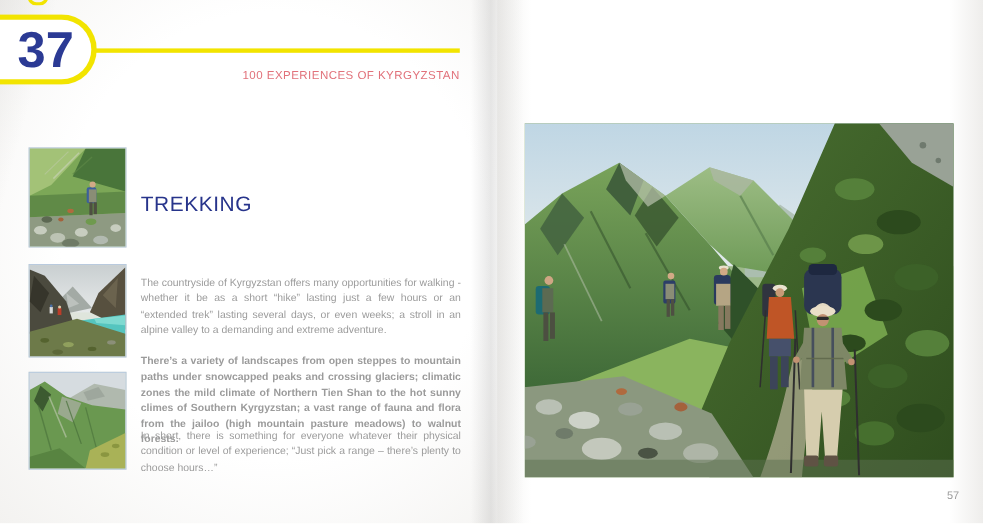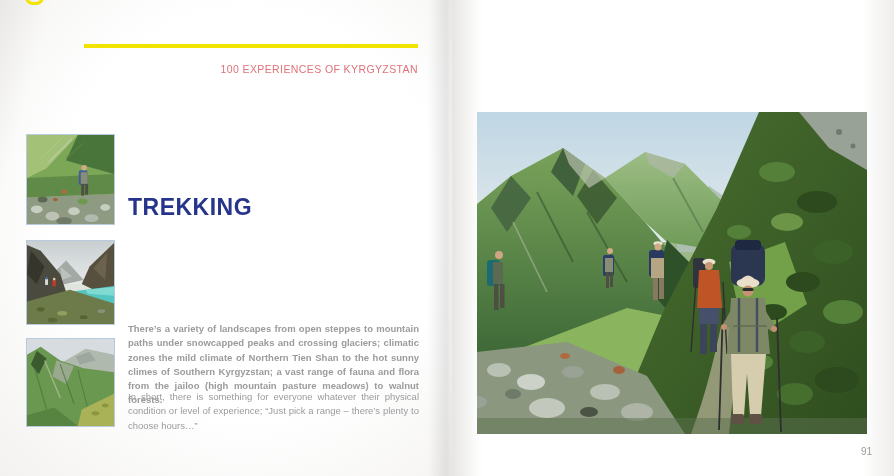--- a/index.html
+++ b/index.html
@@ -40,21 +40,21 @@
     font-size:10.5px; letter-spacing:.4px; color:#e1717a; white-space:nowrap;margin-top:32px;
   }
   .header-rule { position:absolute; left:84px; top:44px; width:334px; height:3.5px; background:#f2e400; }
   
   .thumb { position:absolute; left:26px; width:89px; border:1px solid #b9cade; background:#dfe5dc; }
   .thumb svg { display:block; width:100%; height:100%; }
   #thumb1 { top:134px; height:91px; }
   #thumb2 { top:240px; height:85px; }
   #thumb3 { top:338px; height:89px; }
   
-  .title { position:absolute; left:128px; top:194px; font-size:23px; font-weight:700; color:#27348b; letter-spacing:.5px; }
+  .title { position:absolute; left:128px; top:176px; font-size:19px; font-weight:400; color:#27348b; letter-spacing:.5px; }
   .para {
     position:absolute; left:128px; width:291px; text-align:justify;
     font-size:9.5px; line-height:14.3px; color:#9b9b9b; letter-spacing:0;
   }
   #para1 { top:251px; } #para2 { top:322px;font-weight:bold; } #para3 { top:390px; }
   .pagenum { position:absolute; font-size:10px; color:#9b9b9b; }
   #pagenum-left { left:27px; top:443px;margin-top:36px; }
   #pagenum-right { left:852px; top:446px; width:20px; text-align:right; }
   
   .photo-main {
@@ -63,20 +63,23 @@
   }
   .photo-main svg { display:block; width:100%; height:100%; }
 </style>
 </head>
 <body>
 
 <div class="spread">
 
   <div class="page-left">
 
+    <div class="badge">
+      <span>37</span>
+    </div>
     <div class="badge-arc"></div>
 
     <div class="header-text">100 EXPERIENCES OF KYRGYZSTAN</div>
     <div class="header-rule"></div>
 
     <div class="thumb" id="thumb1" aria-label="Hiker with blue backpack crossing rocky stream on green mountainside">
       <svg viewBox="0 0 89 91" preserveAspectRatio="none">
         <rect width="89" height="91" fill="#7ca757"></rect>
         <path d="M0,0 L52,0 L20,34 L0,44 Z" fill="#a3c277"></path>
         <path d="M52,0 L89,0 L89,40 L40,26 Z" fill="#49753a"></path>
@@ -151,20 +154,21 @@
         <path d="M8,30 L20,72" stroke="#48703a" stroke-width="1.4" opacity=".6"></path>
         <path d="M56,72 L89,56 L89,89 L52,89 Z" fill="#a9b257"></path>
         <ellipse cx="70" cy="76" rx="4" ry="2.2" fill="#8a9640"></ellipse>
         <ellipse cx="80" cy="68" rx="3.5" ry="2" fill="#8a9640"></ellipse>
         <path d="M0,78 L28,70 L52,89 L0,89 Z" fill="#55803e" opacity=".85"></path>
       </svg>
     </div>
 
     <h1 class="title">TREKKING</h1>
 
+    <p class="para" id="para1">The countryside of Kyrgyzstan offers many opportunities for walking - whether it be as a short “hike” lasting just a few hours or an “extended trek” lasting several days, or even weeks; a stroll in an alpine valley to a demanding and extreme adventure.</p>
     <p class="para" id="para2">There’s a variety of landscapes from open steppes to mountain paths under snowcapped peaks and crossing glaciers; climatic zones the mild climate of Northern Tien Shan to the hot sunny climes of Southern Kyrgyzstan; a vast range of fauna and flora from the jailoo (high mountain pasture meadows) to walnut forests.</p>
     <p class="para" id="para3">In short, there is something for everyone whatever their physical condition or level of experience; “Just pick a range – there’s plenty to choose hours…”</p>
 
     <div class="pagenum" id="pagenum-left">90</div>
   </div>
 
   <div class="page-right"></div>
 
   <div class="photo-main" aria-label="Group of trekkers with large backpacks hiking up a rocky trail in a green alpine valley">
     <svg viewBox="0 0 390 322" preserveAspectRatio="none">
@@ -295,16 +299,16 @@
         <circle cx="247" cy="215" r="3" fill="#c29272"></circle>
         <path d="M288,198 L298,214 L293,219 L284,204 Z" fill="#7e8766"></path>
         <circle cx="297" cy="217" r="3" fill="#c29272"></circle>
         <path d="M254,242 L289,242 L284,304 L273,304 L270,262 L267,304 L256,304 Z" fill="#d6cdae"></path>
         <rect x="254" y="302" width="13" height="10" rx="2" fill="#5f5244"></rect>
         <rect x="272" y="302" width="13" height="10" rx="2" fill="#5f5244"></rect>
       </g>
     </svg>
   </div>
 
-  <div class="pagenum" id="pagenum-right">91</div>
+  <div class="pagenum" id="pagenum-right">57</div>
 
   <div class="gutter"></div>
 </div>
 
 </body></html>

